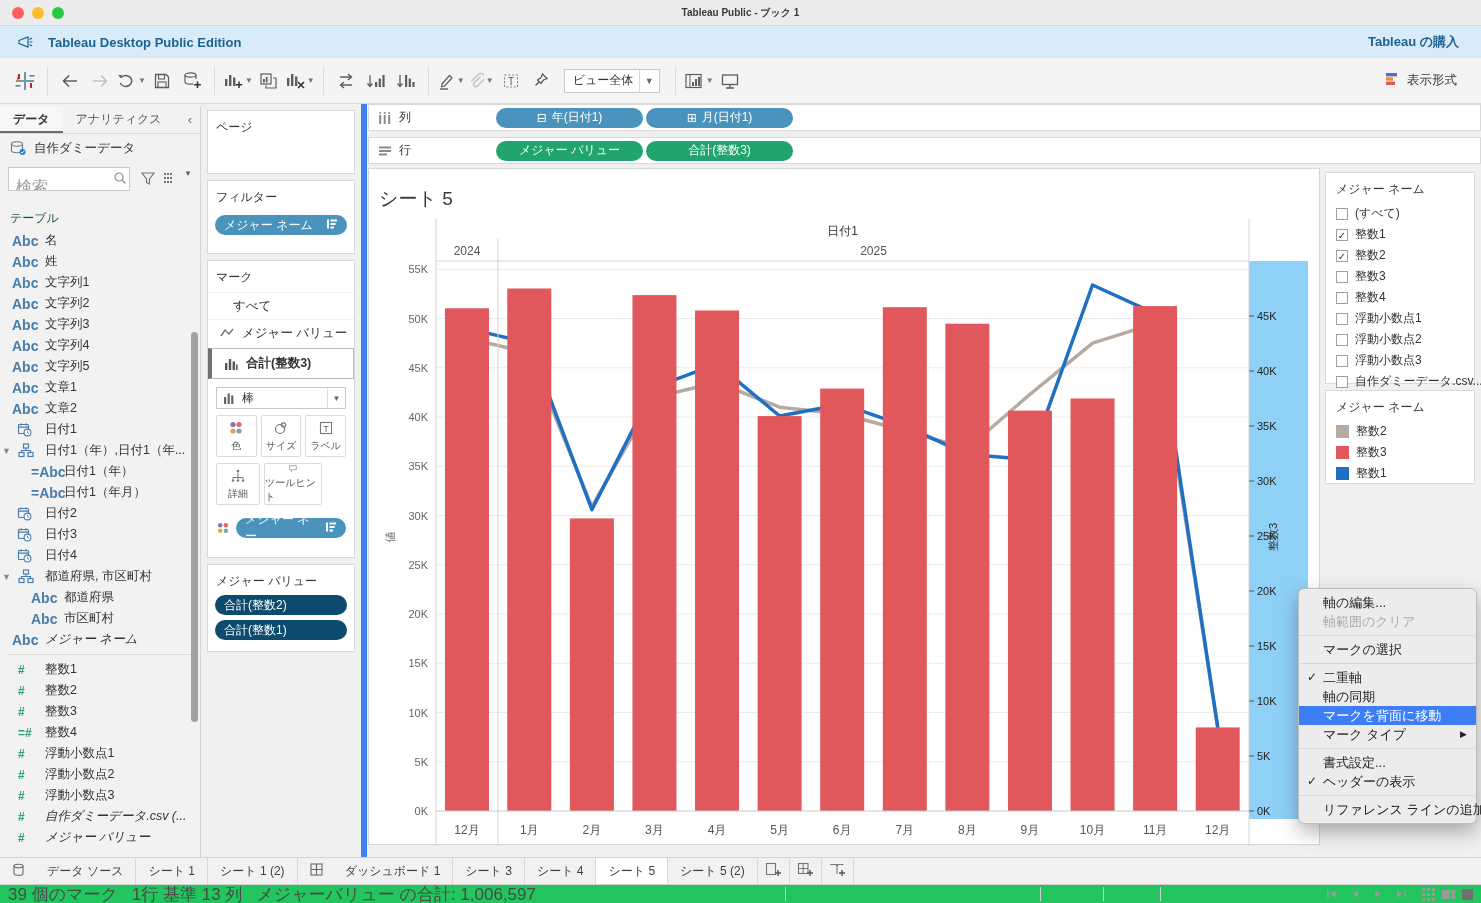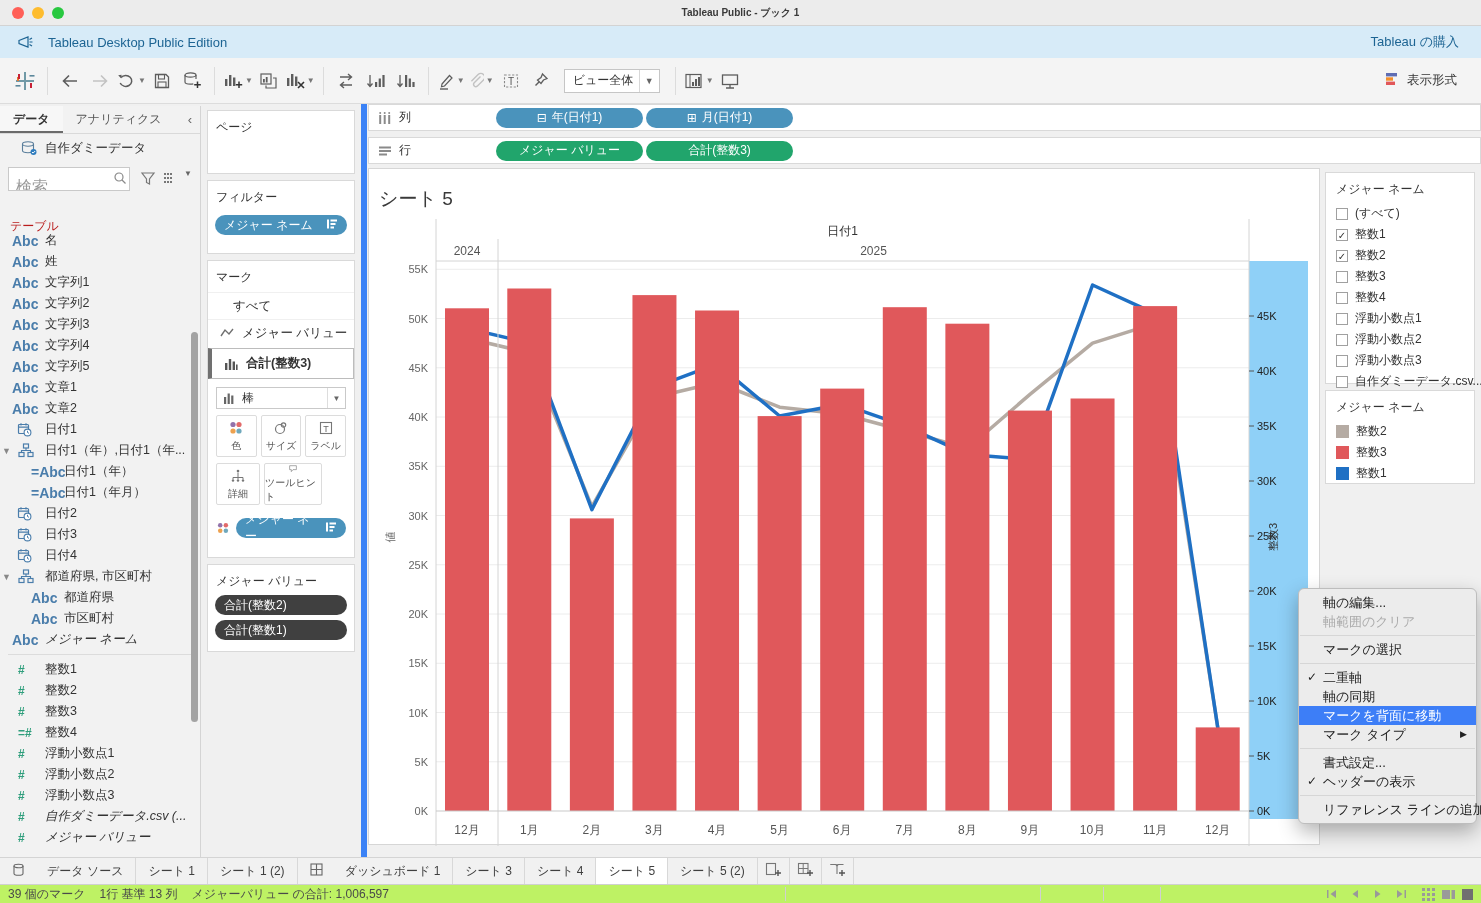--- a/index.html
+++ b/index.html
@@ -6,21 +6,21 @@
   html,body { width:1481px; height:903px; overflow:hidden; }
   body { font-family:"Liberation Sans","DejaVu Sans",sans-serif; background:#f0f0f0; position:relative; color:#333; }
 
   
   #titlebar { position:absolute; top:0; left:0; width:1481px; height:26px; background:#ececec; border-bottom:1px solid #d3d3d3; }
   .tl { position:absolute; top:7px; width:12px; height:12px; border-radius:50%; }
   #tl-close{ left:12px; background:#ff5f57; } #tl-min{ left:32px; background:#febc2e; } #tl-zoom{ left:52px; background:#28c840; }
   #win-title { width:100%; text-align:center; line-height:25px; font-size:10px; font-weight:bold; color:#3a3a3a; }
 
   
-  #banner { position:absolute; top:26px; left:0; width:1481px; height:32px; background:#d7ebf8; display:flex; align-items:center; }
+  #banner { position:absolute; top:26px; left:0; width:1481px; height:32px; background:#d7ebf8; display:flex; align-items:center;font-weight:bold; }
   #banner .txt { color:#1d6493; font-size:13px; }
   #banner-edition { margin-left:48px; }
   #banner-buy { position:absolute; right:22px; color:#1d6493; font-size:13px; cursor:pointer; }
   #megaphone { position:absolute; left:17px; top:8px; }
 
   
   #toolbar { position:absolute; top:58px; left:0; width:1481px; height:46px; background:#f4f4f4; border-bottom:1px solid #dcdcdc; display:flex; align-items:center; padding:0 10px; }
   .tbtn { height:32px; min-width:28px; display:flex; align-items:center; justify-content:center; border-radius:3px; margin:0 1px; }
   .tsep { width:1px; height:28px; background:#dcdcdc; margin:0 7px; }
   .tcaret { font-size:8px; color:#777; margin-left:2px; }
@@ -33,47 +33,47 @@
   
   #main { position:absolute; top:104px; left:0; width:1481px; height:753px; }
 
   
   #datapane { position:absolute; left:0; top:2px; width:201px; height:753px; background:#f2f2f2; border-right:1px solid #d4d4d4; }
   #dp-tabs { height:28px; display:flex; border-bottom:1px solid #d9d9d9; font-size:12px; align-items:stretch; }
   .dp-tab { padding:0 13px; display:flex; align-items:center; color:#333; }
   .dp-tab.active { font-weight:bold; box-shadow:inset 0 -2px 0 #6b6b6b; background:#f7f7f7; }
   .dp-tab.inactive { color:#555; }
   #dp-collapse { margin-left:auto; padding:0 8px; display:flex; align-items:center; color:#666; font-size:13px; }
-  #dp-source { height:28px; display:flex; align-items:center; padding-left:20px; gap:7px; font-size:12.5px; }
+  #dp-source { height:28px; display:flex; align-items:center; padding-left:9px; gap:7px; font-size:12.5px; }
   #dp-search-row { position:relative; height:36px; }
   #dp-search { position:absolute; left:8px; top:5px; width:122px; height:24px; border:1px solid #c9c9c9; background:#fff; font-size:16px; padding:15px 20px 0 7px; color:#333; font-family:inherit; }
   #dp-search::placeholder { color:#9a9a9a; }
   .dp-ico { position:absolute; top:9px; }
-  #tables-label { margin:20px 0 4px 10px; font-size:12px; color:#b91c1c; }
+  #tables-label { margin:12px 0 4px 10px; font-size:12px; color:#14532d; }
   #fields { position:absolute; top:124px; left:0; right:0; bottom:0; overflow:hidden; }
   .frow { height:21px; display:flex; align-items:center; font-size:12.5px; color:#333; padding-left:12px; gap:7px; white-space:nowrap; }
   .frow.ind { padding-left:31px; }
   .frow.hier { padding-left:2px; }
   .frow .chev { color:#888; font-size:9px; width:9px; }
   .frow.italic .flabel { font-style:italic; }
   .ficon-abc { color:#4a7dab; font-size:14px; font-weight:bold; width:26px; }
   .ficon-num { color:#2f9e7c; font-size:12px; font-weight:bold; width:26px; text-align:left; padding-left:6px; }
   .fsep { height:1px; background:#dcdcdc; margin:4px 8px 4px 8px; }
   #dp-scroll { position:absolute; right:2px; top:226px; width:7px; height:390px; background:#a3a3a3; border-radius:4px; }
 
   
   #shelfcol { position:absolute; left:201px; top:0; width:166px; height:753px; background:#f0f0f0; border-right:6px solid #3b82f6; padding:6px; }
   .card { background:#fff; border:1px solid #d9d9d9; margin-bottom:6px; position:relative; }
   .card-label { font-size:12px; color:#333; padding:8px 8px 0 8px; }
   #card-pages { height:64px; }
   #card-filters { height:74px; }
   #filter-pill { margin:9px 7px 0 7px; }
   .pill { height:20px; border-radius:10px; color:#fff; font-size:12px; display:flex; align-items:center; padding:0 9px; gap:5px; }
   .pill.blue { background:#4a93bc; }
-  .pill.green { background:#404040; }
+  .pill.green { background:#0c4a6e; }
   .pill .plist { margin-left:auto; }
   #card-marks { height:298px; }
   .mrow { height:27px; display:flex; align-items:center; font-size:12.5px; gap:8px; padding-left:12px; border-top:1px solid #f0f0f0; }
   #marks-all { padding-left:25px; margin-top:6px; }
   #marks-sel { height:31px; border:1px solid #bcbcbc; border-left:4px solid #707070; font-weight:bold; margin:2px 0; }
   #typebox { margin:8px 8px 0 8px; height:22px; border:1px solid #c9c9c9; display:flex; align-items:center; gap:6px; padding-left:6px; font-size:12px; }
   #typebox .car { margin-left:auto; width:18px; border-left:1px solid #ddd; height:100%; display:flex; align-items:center; justify-content:center; font-size:8px; color:#666; }
   .btnrow { display:flex; gap:4px; margin:6px 8px 0 8px; }
   .mbtn { border:1px solid #dcdcdc; border-radius:2px; height:42px; display:flex; flex-direction:column; align-items:center; justify-content:center; gap:3px; font-size:10px; color:#555; background:#fff; }
   .mbtn.w1{ width:44px; } .mbtn.w2{ width:58px; }
@@ -112,21 +112,21 @@
   .mi .sub { position:absolute; right:9px; top:0; font-size:9px; }
   .msep { height:1px; background:#d6d6d6; margin:4px 1px; }
 
   
   #tabbar { position:absolute; bottom:19px; left:0; width:1481px; height:27px; background:#f1f1f1; border-top:1px solid #d4d4d4; display:flex; align-items:stretch; font-size:12px; color:#3f3f3f; }
   .sheettab { padding:0 12px; border-right:1px solid #d8d8d8; display:flex; align-items:center; gap:22px; white-space:nowrap; }
   .sheettab.active { background:#fff; }
   .newtab { width:32px; display:flex; align-items:center; justify-content:center; border-right:1px solid #d8d8d8; }
 
   
-  #statusbar { position:absolute; bottom:0; left:0; width:1481px; height:19px; background:#bef264; border-top:1px solid #d0d0d0; font-size:12px; color:#4a4a4a; display:flex; align-items:center; }
+  #statusbar { position:absolute; bottom:0; left:0; width:1481px; height:19px; background:#22c55e; border-top:1px solid #d0d0d0; font-size:17px; color:#4a4a4a; display:flex; align-items:center; }
   #statusbar .st { margin-left:14px; }
   #statusbar .st:first-child { margin-left:8px; }
   .sdiv { position:absolute; top:2px; bottom:2px; width:1px; background:#d0d0d0; }
   #navs { position:absolute; right:74px; display:flex; gap:11px; align-items:center; }
   #viewicons { position:absolute; right:8px; display:flex; gap:7px; align-items:center; }
 
   svg text { font-family:"Liberation Sans","DejaVu Sans",sans-serif; }
 </style>
 </head>
 <body>

